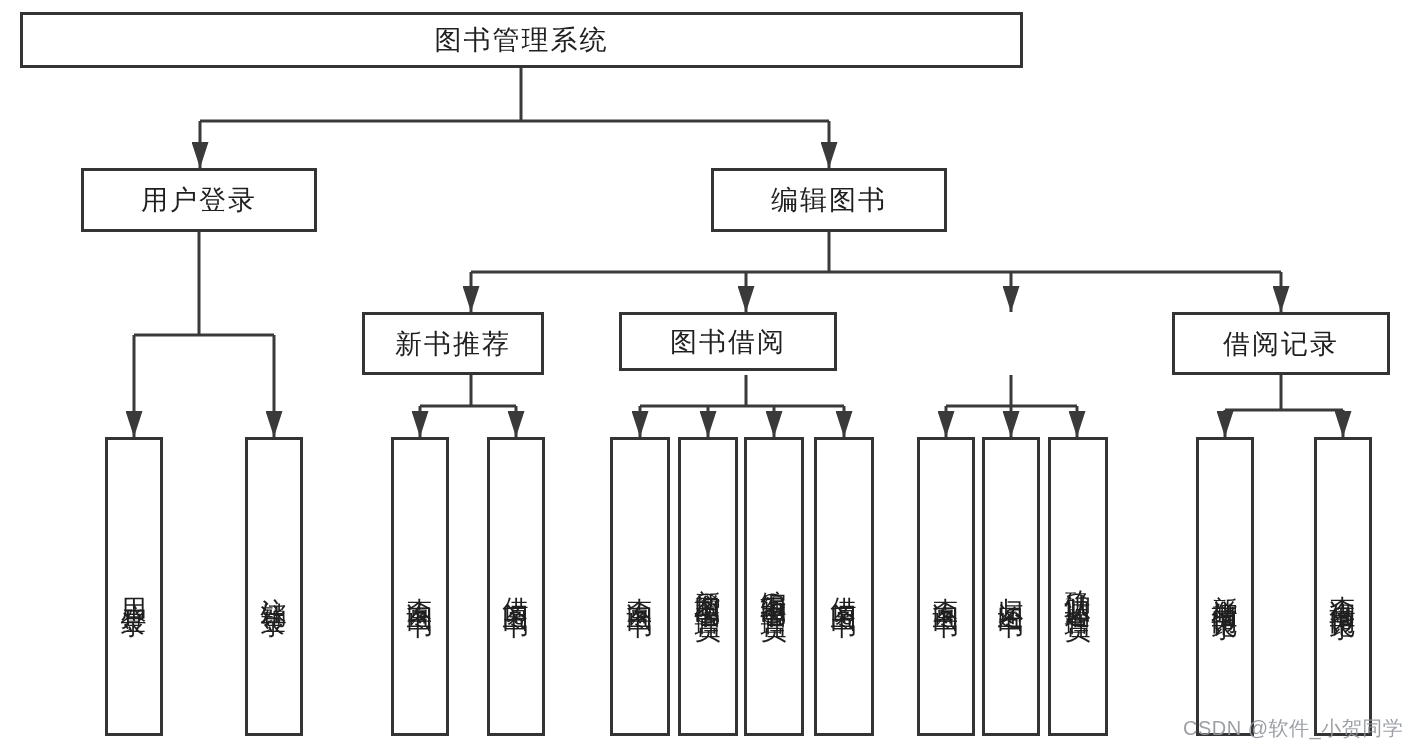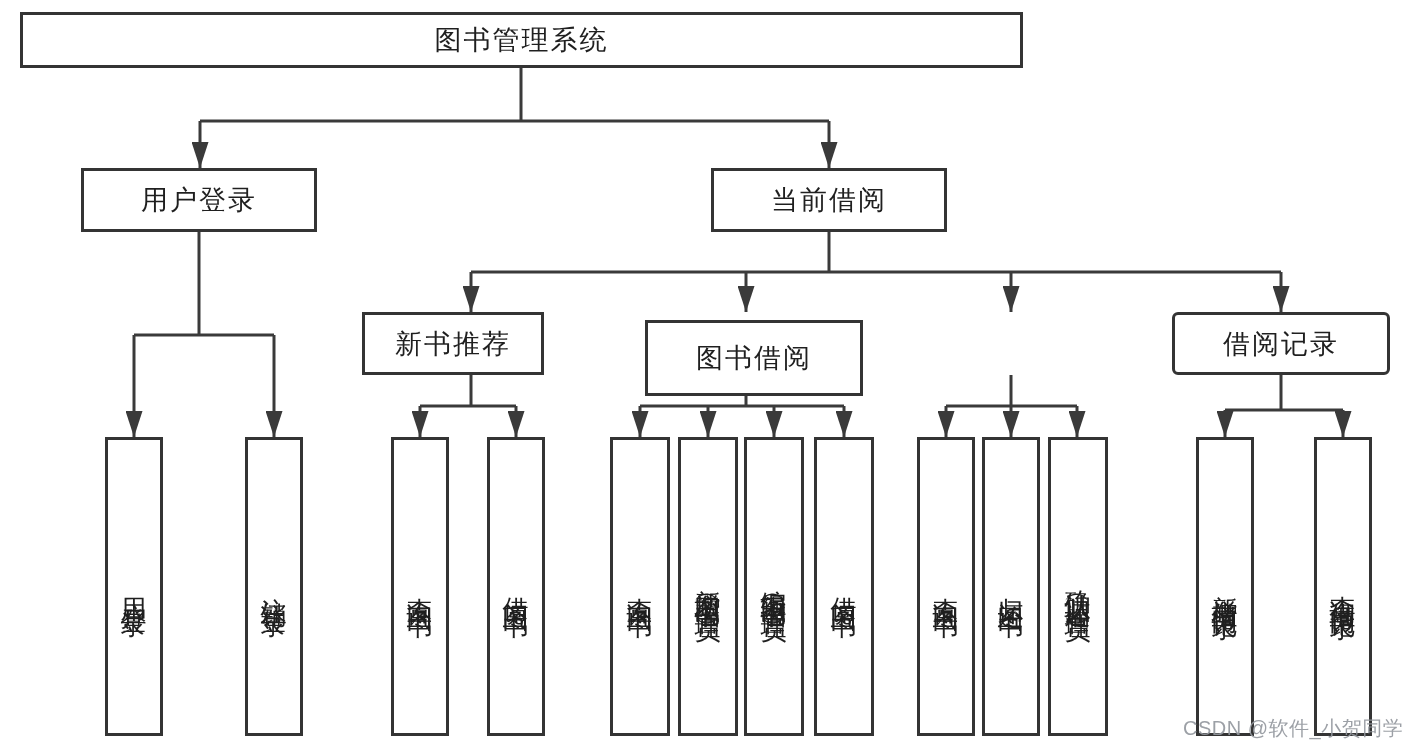--- a/index.html
+++ b/index.html
@@ -83,25 +83,25 @@
     <g>
       <path class="wire" d="M1281,375 V410 M1225,410 H1343"></path>
       <path class="wire" d="M1225,410 V437" marker-end="url(#arrow)"></path>
       <path class="wire" d="M1343,410 V437" marker-end="url(#arrow)"></path>
     </g>
   </svg>
 
   <div class="node h-node" style="left:20px;top:12px;width:1003px;height:56px;">图书管理系统</div>
 
   <div class="node h-node" style="left:81px;top:168px;width:236px;height:64px;">用户登录</div>
-  <div class="node h-node" style="left:711px;top:168px;width:236px;height:64px;">当前借阅</div>
+  <div class="node h-node" style="left:711px;top:168px;width:236px;height:64px;">编辑图书</div>
 
   <div class="node h-node" style="left:362px;top:312px;width:182px;height:63px;">新书推荐</div>
-  <div class="node h-node" style="left:645px;top:312px;width:218px;height:76px;margin-top:8px;">图书借阅</div>
-  <div class="node h-node" style="left:1172px;top:312px;width:218px;height:63px;border-radius:6px;">借阅记录</div>
+  <div class="node h-node" style="left:619px;top:312px;width:218px;height:59px;">图书借阅</div>
+  <div class="node h-node" style="left:1172px;top:312px;width:218px;height:63px;">借阅记录</div>
 
   <div class="node v-node" style="left:105px;top:437px;width:58px;height:299px;">用户登录</div>
   <div class="node v-node" style="left:245px;top:437px;width:58px;height:299px;">注销登录</div>
 
   <div class="node v-node" style="left:391px;top:437px;width:58px;height:299px;">查询图书</div>
   <div class="node v-node" style="left:487px;top:437px;width:58px;height:299px;">借阅图书</div>
 
   <div class="node v-node" style="left:610px;top:437px;width:60px;height:299px;">查询图书</div>
   <div class="node v-node v-long" style="left:678px;top:437px;width:60px;height:299px;">新增图书（管理员）</div>
   <div class="node v-node v-long" style="left:744px;top:437px;width:60px;height:299px;">编辑图书（管理员）</div>

